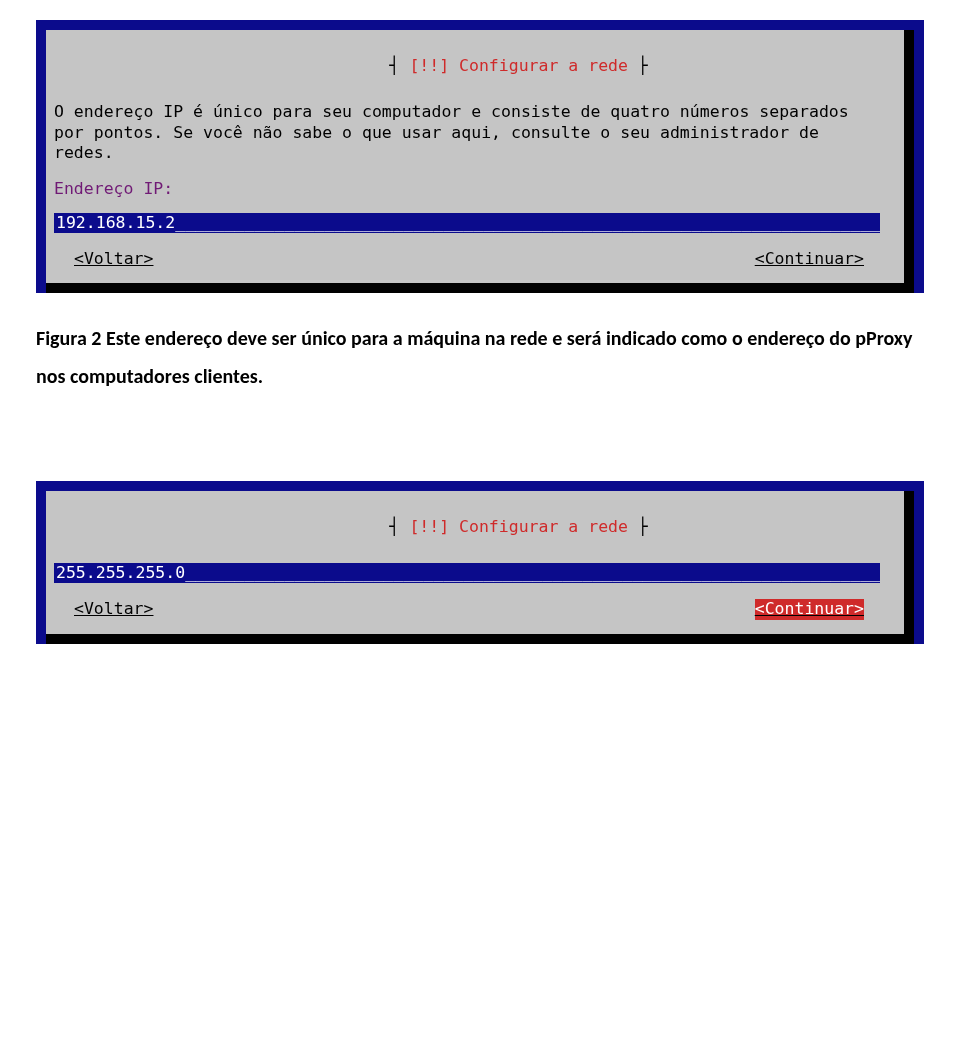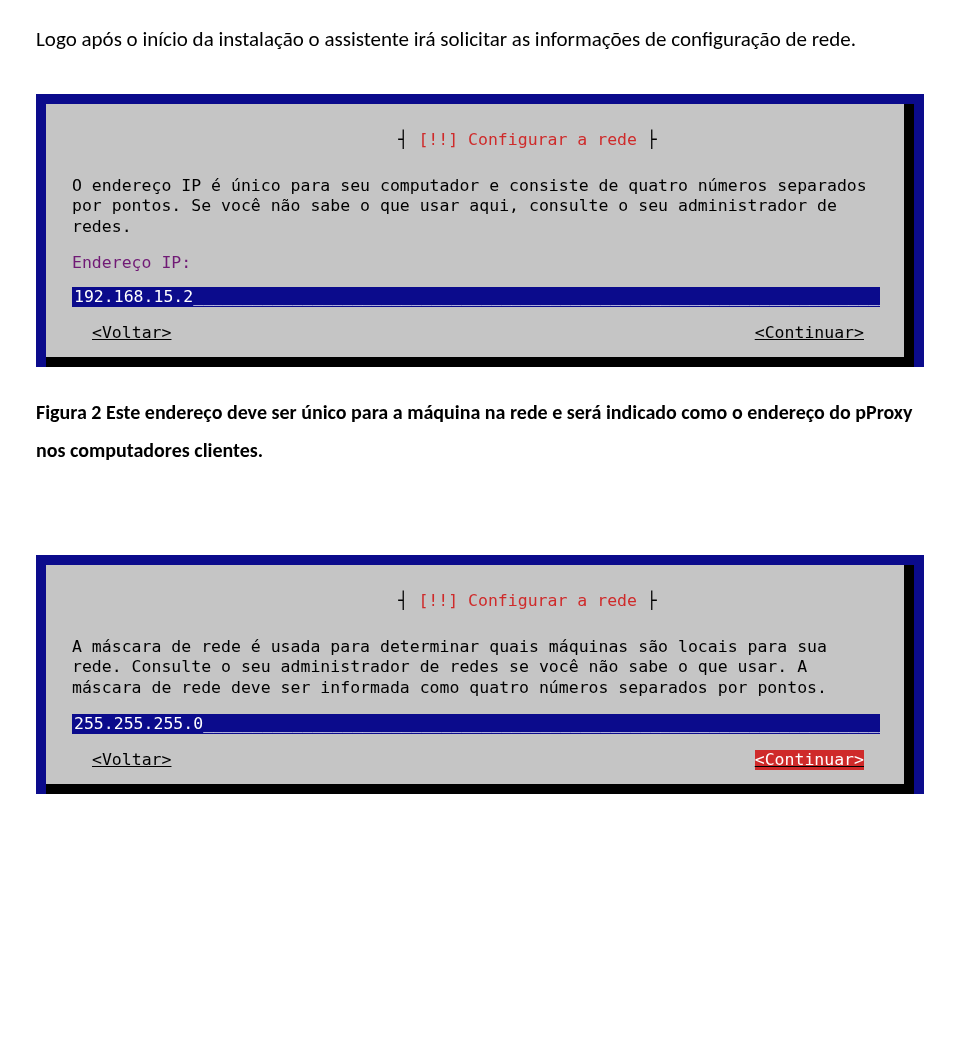--- a/index.html
+++ b/index.html
@@ -33,21 +33,21 @@
     font-size: 16.5px;
     line-height: 1.22;
   }
   .term-shadow {
     background: #000000;
     padding-bottom: 10px;
     padding-right: 10px;
   }
   .term-panel {
     background: #c5c5c5;
-    padding: 12px 20px 14px 26px;
+    padding: 12px 20px 14px 8px;
     position: relative;
   }
   .panel-title-row {
     text-align: center;
     margin-top: -6px;
     margin-bottom: 6px;
     white-space: pre;
   }
   .title-bar {
     color: #000000;
@@ -89,21 +89,20 @@
   }
   .spacer-lg {
     height: 80px;
   }
 </style>
 </head>
 <body>
 
 <div class="page">
 
-  <div class="body-text">Logo após o início da instalação o assistente irá solicitar as informações de configuração de rede.</div>
 
   <div class="term-outer">
     <div class="term-shadow">
       <div class="term-panel">
         <div class="panel-title-row">
           <span class="title-bar">┤ </span><span class="title-red">[!!]</span><span class="title-red"> </span><span class="title-red">Configurar a rede</span><span class="title-bar"> ├</span>
         </div>
         <div class="term-para">O endereço IP é único para seu computador e consiste de quatro números separados por pontos. Se você não sabe o que usar aqui, consulte o seu administrador de redes.</div>
         <div class="term-label">Endereço IP:</div>
         <div class="input-line"><span>192.168.15.2</span><span>_________________________________________________________________________________________</span></div>
@@ -118,21 +117,20 @@
   <div class="caption-text">Figura 2 Este endereço deve ser único para a máquina na rede e será indicado como o endereço do pProxy nos computadores clientes.</div>
 
   <div class="spacer-lg"></div>
 
   <div class="term-outer">
     <div class="term-shadow">
       <div class="term-panel">
         <div class="panel-title-row">
           <span class="title-bar">┤ </span><span class="title-red">[!!]</span><span class="title-red"> </span><span class="title-red">Configurar a rede</span><span class="title-bar"> ├</span>
         </div>
-        <div class="term-para">A máscara de rede é usada para determinar quais máquinas são locais para sua rede. Consulte o seu administrador de redes se você não sabe o que usar. A máscara de rede deve ser informada como quatro números separados por pontos.</div>
         <div class="input-line"><span>255.255.255.0</span><span>________________________________________________________________________________________</span></div>
         <div class="btn-row">
           <span>&lt;Voltar&gt;</span>
           <span class="btn-focused">&lt;Continuar&gt;</span>
         </div>
       </div>
     </div>
   </div>
 
 

